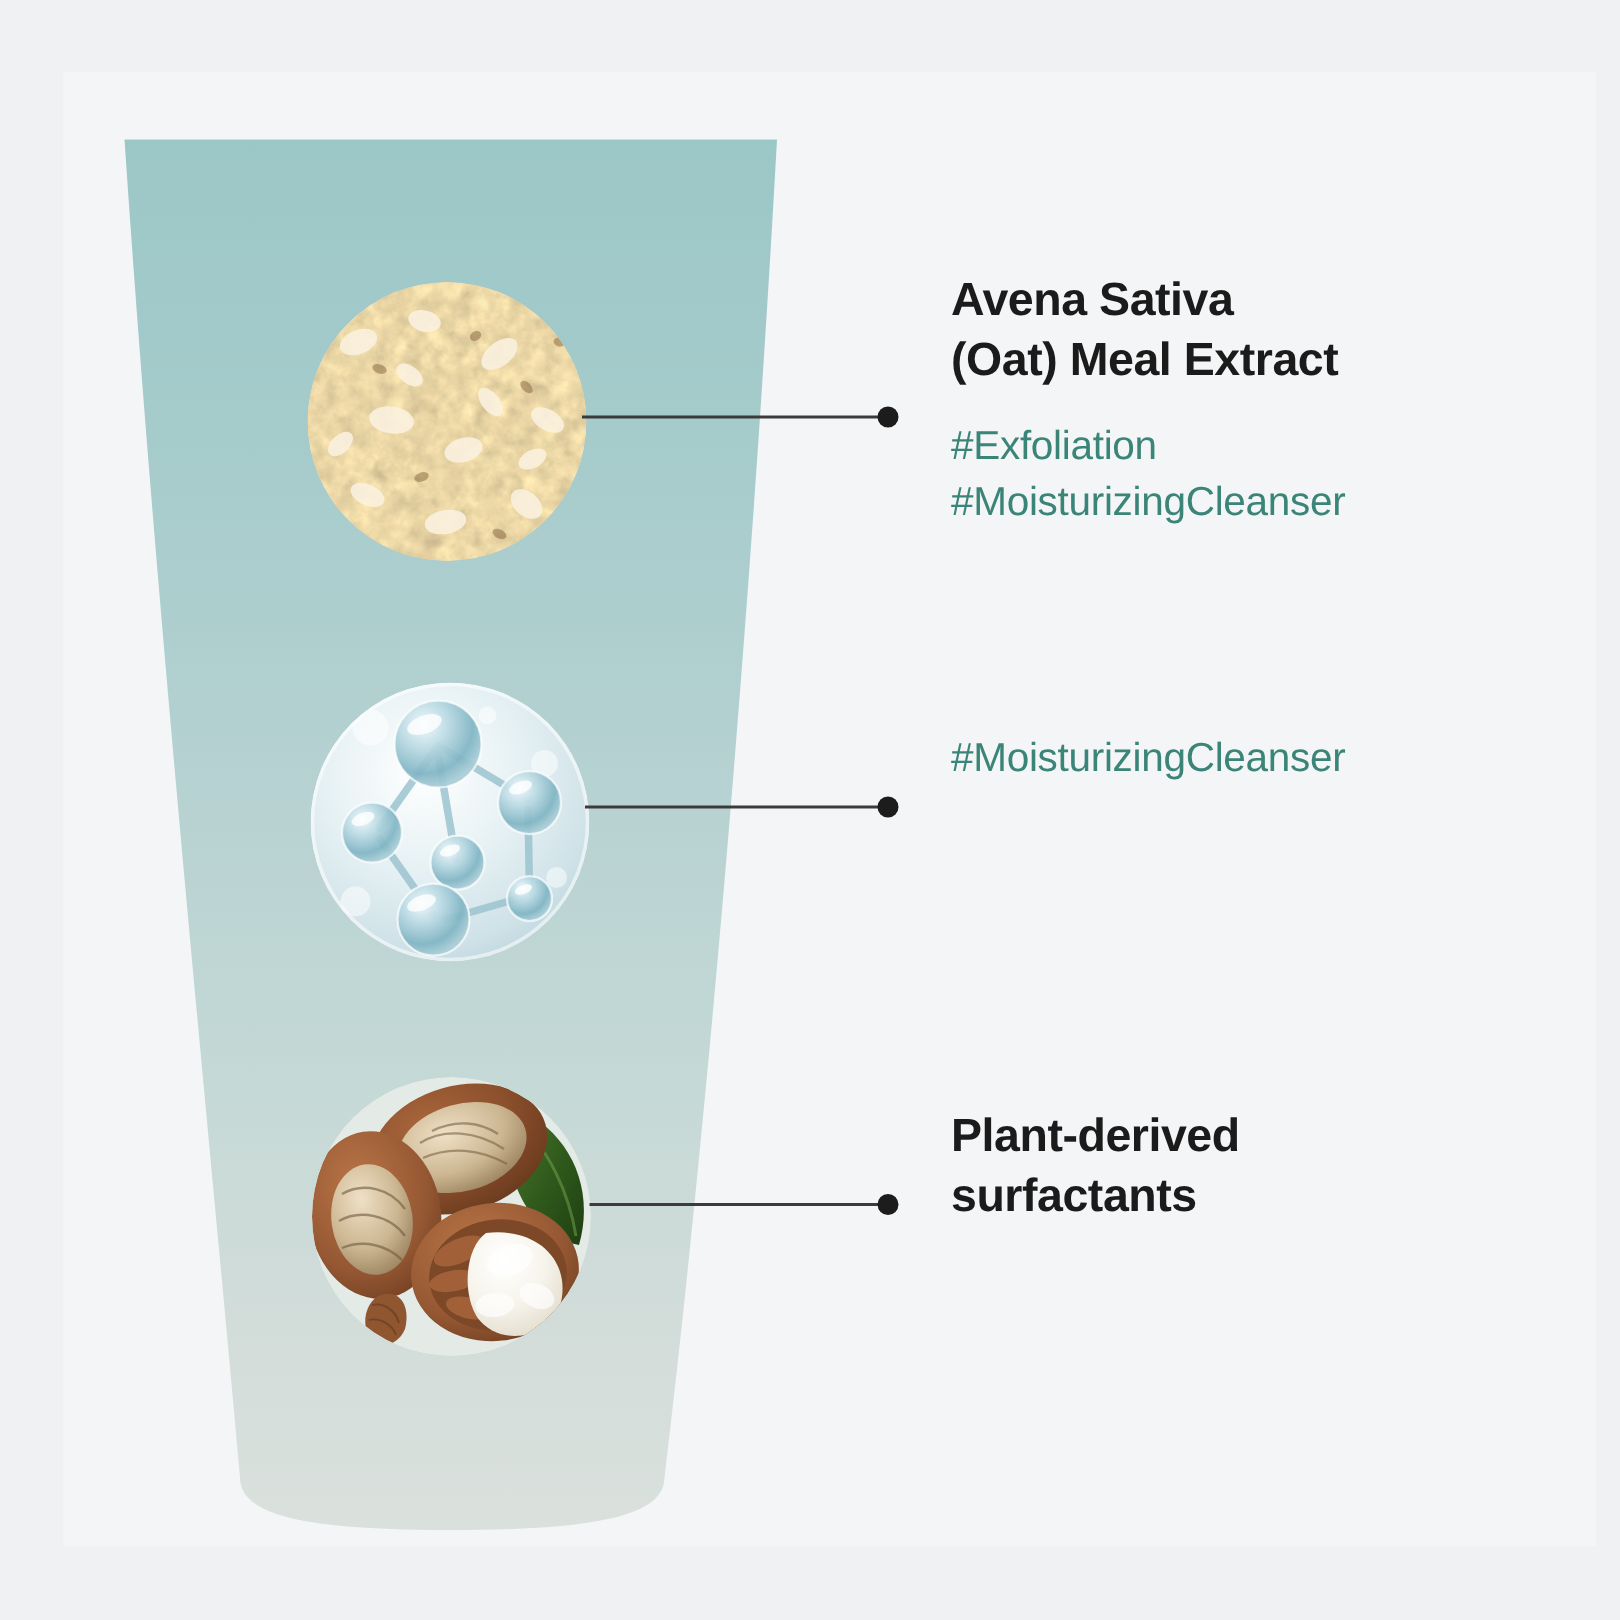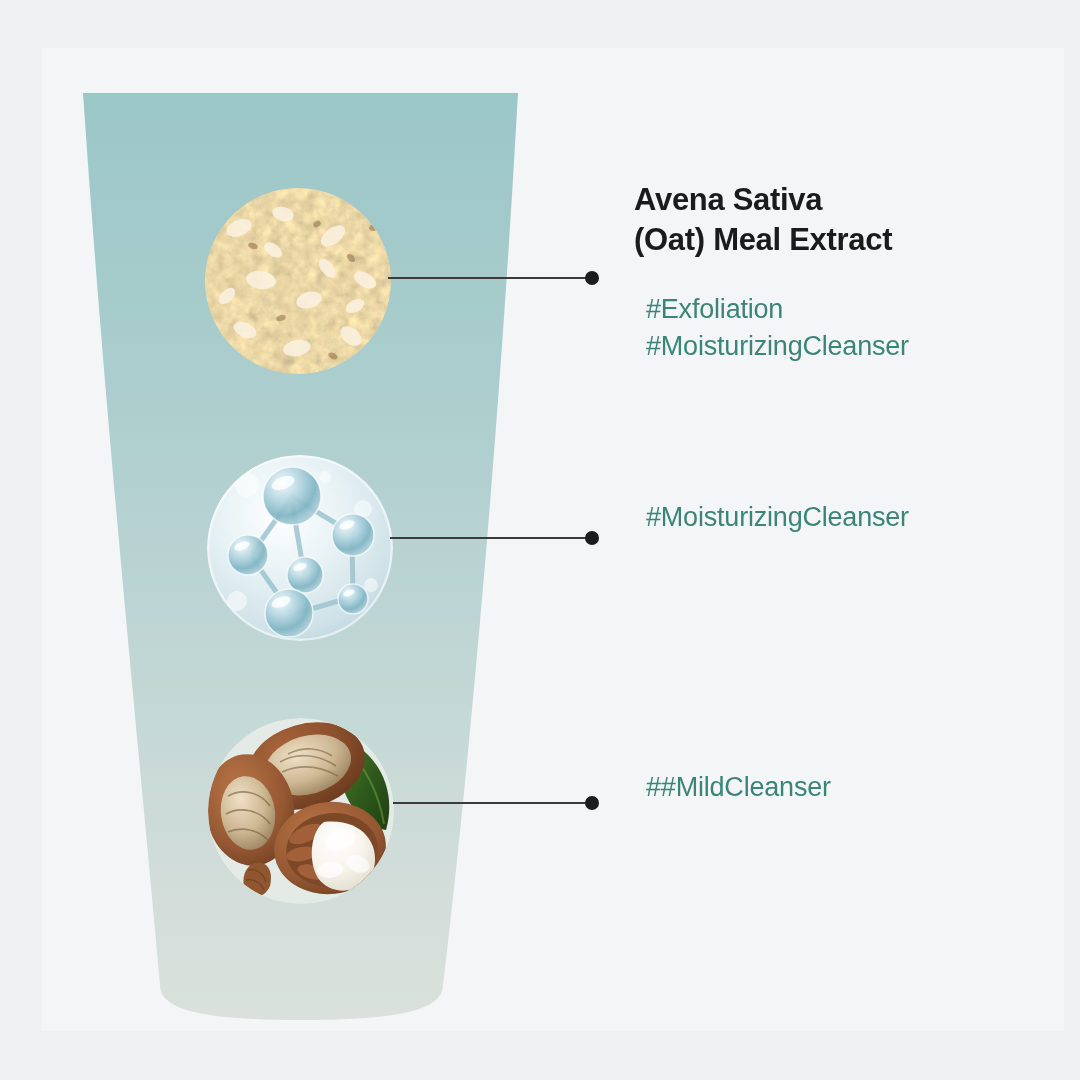--- a/index.html
+++ b/index.html
@@ -33,21 +33,21 @@
   .lead-dot{position:absolute;width:14px;height:14px;border-radius:50%;background:#1c1c1c;}
 
   
   .txt-block{position:absolute;left:634px;}
   .ing-title{
     font-size:31px;font-weight:bold;color:#1b1b1b;
     line-height:1.28;letter-spacing:-0.3px;margin:0;
     white-space:pre-line;
   }
   .ing-tags{
-    font-size:27px;color:#3a8578;line-height:1.34;margin:12px;
+    font-size:27px;color:#3a8578;line-height:1.34;margin:0;
     white-space:pre-line;letter-spacing:-0.2px;
   }
   .tag-gap{height:20px;}
 </style>
 </head>
 <body>
 
 <div id="canvas">
 
   <div class="inner-panel"></div>
@@ -281,17 +281,18 @@
     <p class="ing-tags">#Exfoliation
 #MoisturizingCleanser</p>
   </div>
 
   <div class="txt-block" style="top:467px;">
     <div class="tag-gap"></div>
     <p class="ing-tags">#MoisturizingCleanser</p>
   </div>
 
   <div class="txt-block" style="top:737px;">
+    <p class="ing-title">Plant-derived
+surfactants</p>
     <div class="tag-gap"></div>
-    <p class="ing-tags">##MildCleanser</p>
   </div>
 
 </div>
 
 </body></html>

